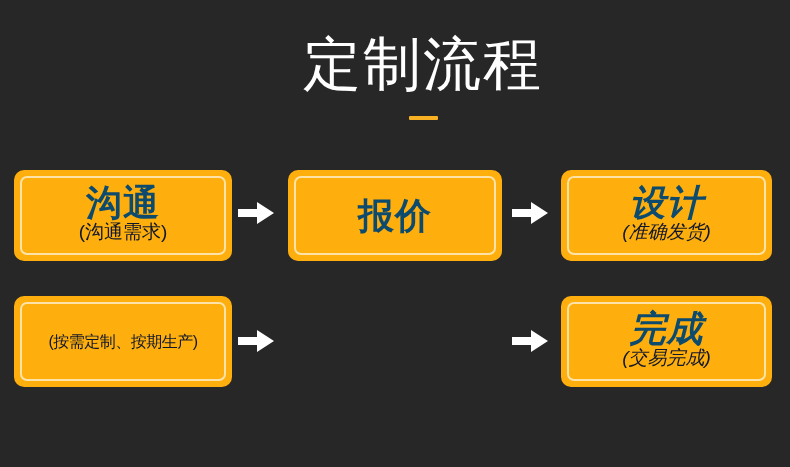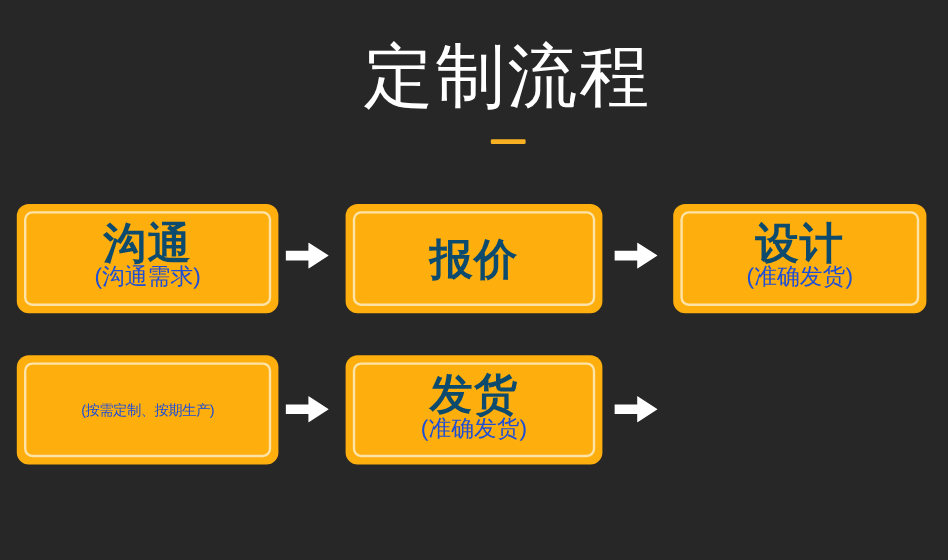--- a/index.html
+++ b/index.html
@@ -68,21 +68,21 @@
     position: absolute;
     top: 0;
     width: 218px;
     height: 91px;
     background: #feae0d;
     border-radius: 10px;
     box-sizing: border-box;
   }
   .flow-step.col-1 { left: 0px; }
   .flow-step.col-2 { left: 274px; width: 214px; }
-  .flow-step.col-3 { left: 547px; width: 211px; }
+  .flow-step.col-3 { left: 547px; width: 211px; font-style: italic; }
 
   .step-inner {
     position: absolute;
     left: 6px;
     top: 6px;
     right: 6px;
     bottom: 6px;
     border: 2px solid #fde3a7;
     border-radius: 7px;
     box-sizing: border-box;
@@ -95,29 +95,29 @@
 
   .step-title {
     color: #0c4a6e;
     font-size: 36px;
     line-height: 32px;
     font-weight: bold;
     letter-spacing: 1px;
     white-space: nowrap;
   }
   .step-subtitle {
-    color: #1d4ed8;
+    color: #0f172a;
     font-size: 19px;
     line-height: 24px;
     font-weight: 400;
     white-space: nowrap;
     margin-top: 1px;
   }
   .flow-step.wide-sub .step-subtitle {
-    font-size: 12px;
+    font-size: 16px;
     letter-spacing: -0.5px;
   }
 
   
   .flow-arrow {
     position: absolute;
     width: 36px;
     height: 22px;
   }
   .flow-arrow.arrow-r1c1 { left: 238px; top: 202px; }
@@ -155,24 +155,24 @@
       </div>
     </div>
   </div>
 
   <div class="flow-row row-2">
     <div class="flow-step col-1 wide-sub">
       <div class="step-inner">
         <div class="step-subtitle">(按需定制、按期生产)</div>
       </div>
     </div>
-    <div class="flow-step col-2">
+    <div class="flow-step col-3">
       <div class="step-inner">
-        <div class="step-title">发货</div>
-        <div class="step-subtitle">(准确发货)</div>
+        <div class="step-title">完成</div>
+        <div class="step-subtitle">(交易完成)</div>
       </div>
     </div>
   </div>
 
   <div class="flow-arrow arrow-r1c1">
     <svg width="36" height="22" viewBox="0 0 36 22">
         <polygon points="0,7 19,7 19,0 36,11 19,22 19,15 0,15" fill="#ffffff"></polygon>
       </svg>
   </div>
   <div class="flow-arrow arrow-r1c2">

